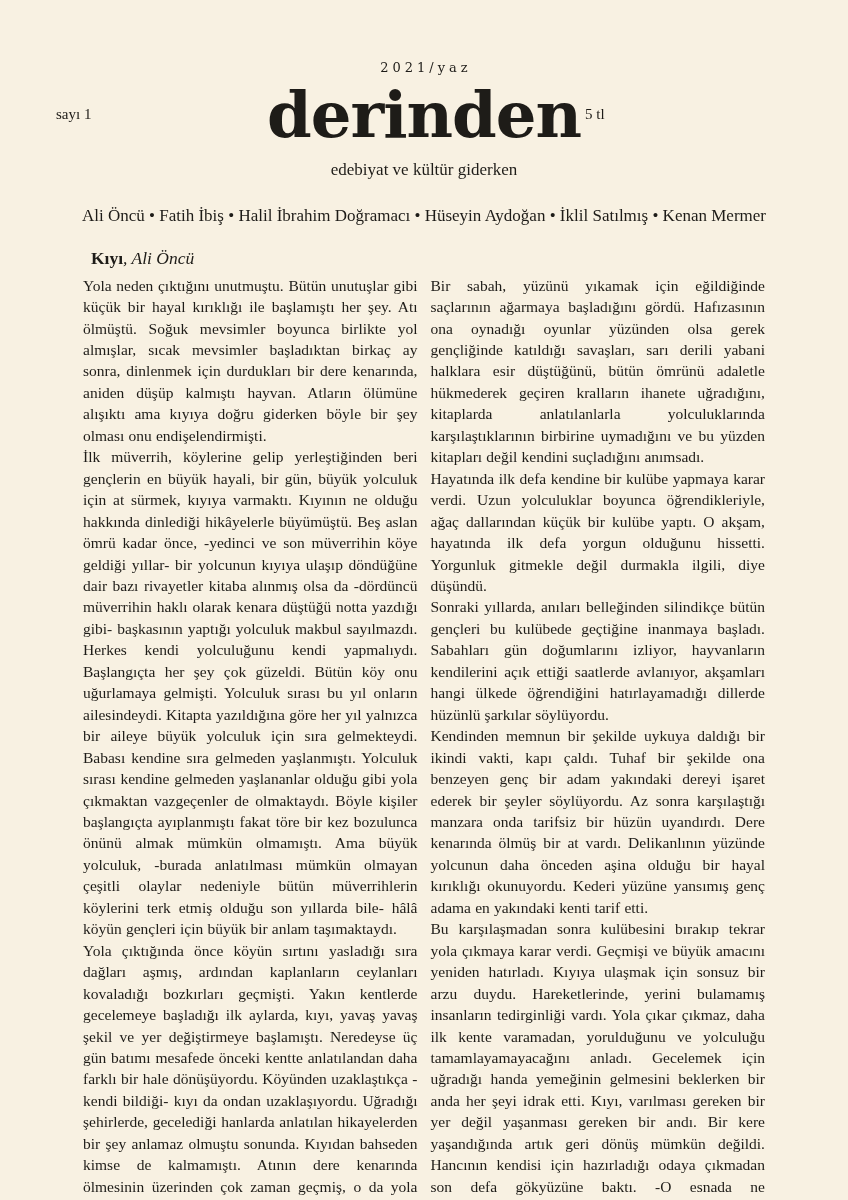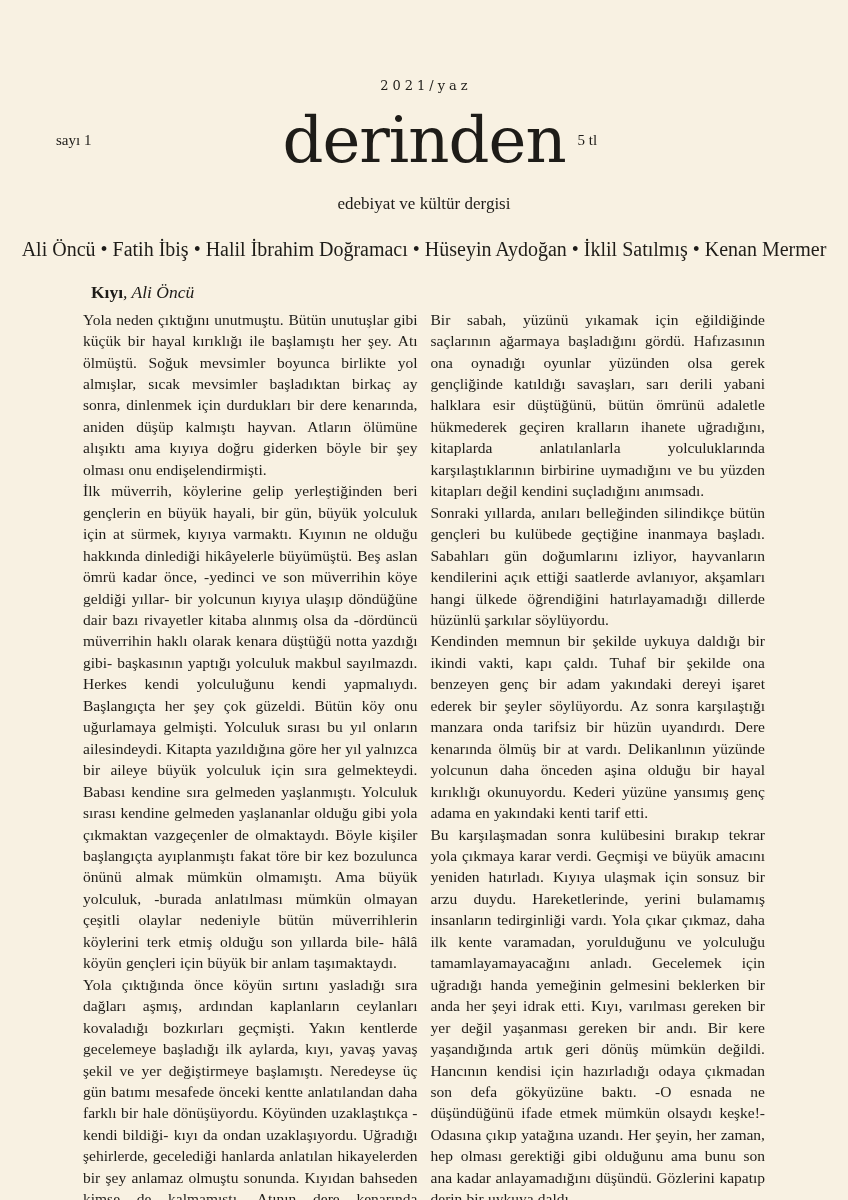--- a/index.html
+++ b/index.html
@@ -11,55 +11,55 @@
     -webkit-font-smoothing: antialiased;
   }
   .page {
     position: relative;
     width: 848px; height: 1200px;
     overflow: hidden;
     background: #f8f1e2;
   }
   
   .issue-date {
-    padding-top: 78px;
+    padding-top: 60px;
     text-align: center;
     font-size: 13px;
     letter-spacing: 4px;
     text-indent: 4px;
     font-family: "DejaVu Serif", serif;
   }
   .title-row {
     display: grid;
     grid-template-columns: 1fr auto 1fr;
     align-items: center;
     padding: 0 56px;
     margin-top: 0px;
   }
   .issue-no { font-size: 15px; text-align: left; }
   .mag-title {
-    margin: 12px;
+    margin: 4px;
     font-family: "DejaVu Serif", serif;
-    font-weight: 400;
+    font-weight: 700;
     font-size: 64px;
     line-height: 1.12;
     letter-spacing: -1px;
     text-align: center;
   }
   .price { font-size: 15px; text-align: left; }
   .subtitle {
     text-align: center;
     font-size: 17px;
     margin-top: 5px;
   }
   
   .contributors {
     margin-top: 21px;
     text-align: center;
-    font-size: 20px;
+    font-size: 17px;
     line-height: 29px;
   }
   .contrib-line { white-space: nowrap; }
   
   .article-head {
     margin: 17px 83px 5px 83px;
     font-size: 17.5px;
     line-height: 23px;
   }
   .art-title { font-weight: 700; margin-left: 8px; }
@@ -85,40 +85,41 @@
 
   <header>
     <div class="issue-date">2021/yaz</div>
 
     <div class="title-row">
       <div class="issue-no">sayı 1</div>
       <h1 class="mag-title">derinden</h1>
       <div class="price">5 tl</div>
     </div>
 
-    <div class="subtitle">edebiyat ve kültür dergisi</div>
+    <div class="subtitle">edebiyat ve kültür giderken</div>
   </header>
 
   <div class="contributors">
     <div class="contrib-line">Ali Öncü • Fatih İbiş • Halil İbrahim Doğramacı • Hüseyin Aydoğan • İklil Satılmış • Kenan Mermer</div>
   </div>
 
   <main>
     <div class="article-head">
       <span class="art-title">Kıyı</span><span class="art-byline">, Ali Öncü</span>
     </div>
 
     <div class="cols">
       <div class="col">
         <p>Yola neden çıktığını unutmuştu. Bütün unutuşlar gibi küçük bir hayal kırıklığı ile başlamıştı her şey. Atı ölmüştü. Soğuk mevsimler boyunca birlikte yol almışlar, sıcak mevsimler başladıktan birkaç ay sonra, dinlenmek için durdukları bir dere kenarında, aniden düşüp kalmıştı hayvan. Atların ölümüne alışıktı ama kıyıya doğru giderken böyle bir şey olması onu endişelendirmişti.</p>
         <p>İlk müverrih, köylerine gelip yerleştiğinden beri gençlerin en büyük hayali, bir gün, büyük yolculuk için at sürmek, kıyıya varmaktı. Kıyının ne olduğu hakkında dinlediği hikâyelerle büyümüştü. Beş aslan ömrü kadar önce, -yedinci ve son müverrihin köye geldiği yıllar- bir yolcunun kıyıya ulaşıp döndüğüne dair bazı rivayetler kitaba alınmış olsa da -dördüncü müverrihin haklı olarak kenara düştüğü notta yazdığı gibi- başkasının yaptığı yolculuk makbul sayılmazdı. Herkes kendi yolculuğunu kendi yapmalıydı. Başlangıçta her şey çok güzeldi. Bütün köy onu uğurlamaya gelmişti. Yolculuk sırası bu yıl onların ailesindeydi. Kitapta yazıldığına göre her yıl yalnızca bir aileye büyük yolculuk için sıra gelmekteydi. Babası kendine sıra gelmeden yaşlanmıştı. Yolculuk sırası kendine gelmeden yaşlananlar olduğu gibi yola çıkmaktan vazgeçenler de olmaktaydı. Böyle kişiler başlangıçta ayıplanmıştı fakat töre bir kez bozulunca önünü almak mümkün olmamıştı. Ama büyük yolculuk, -burada anlatılması mümkün olmayan çeşitli olaylar nedeniyle bütün müverrihlerin köylerini terk etmiş olduğu son yıllarda bile- hâlâ köyün gençleri için büyük bir anlam taşımaktaydı.</p>
         <p>Yola çıktığında önce köyün sırtını yasladığı sıra dağları aşmış, ardından kaplanların ceylanları kovaladığı bozkırları geçmişti. Yakın kentlerde gecelemeye başladığı ilk aylarda, kıyı, yavaş yavaş şekil ve yer değiştirmeye başlamıştı. Neredeyse üç gün batımı mesafede önceki kentte anlatılandan daha farklı bir hale dönüşüyordu. Köyünden uzaklaştıkça -kendi bildiği- kıyı da ondan uzaklaşıyordu. Uğradığı şehirlerde, gecelediği hanlarda anlatılan hikayelerden bir şey anlamaz olmuştu sonunda. Kıyıdan bahseden kimse de kalmamıştı. Atının dere kenarında ölmesinin üzerinden çok zaman geçmiş, o da yola neden çıktığını unutmaya başlamıştı. Bazı kentlerde âşık olmuş, evlenmiş, anlamlandıramadığı rüyalar yüzünden tekrar yola koyulmuştu. Ardında, içinde gözü yaşlı kadınların oturduğu, soluk dumanlı evlerden oluşan kentler bırakmıştı.</p>
       </div>
       <div class="col">
         <p>Bir sabah, yüzünü yıkamak için eğildiğinde saçlarının ağarmaya başladığını gördü. Hafızasının ona oynadığı oyunlar yüzünden olsa gerek gençliğinde katıldığı savaşları, sarı derili yabani halklara esir düştüğünü, bütün ömrünü adaletle hükmederek geçiren kralların ihanete uğradığını, kitaplarda anlatılanlarla yolculuklarında karşılaştıklarının birbirine uymadığını ve bu yüzden kitapları değil kendini suçladığını anımsadı.</p>
+        <p>Hayatında ilk defa kendine bir kulübe yapmaya karar verdi. Uzun yolculuklar boyunca öğrendikleriyle, ağaç dallarından küçük bir kulübe yaptı. O akşam, hayatında ilk defa yorgun olduğunu hissetti. Yorgunluk gitmekle değil durmakla ilgili, diye düşündü.</p>
         <p>Sonraki yıllarda, anıları belleğinden silindikçe bütün gençleri bu kulübede geçtiğine inanmaya başladı. Sabahları gün doğumlarını izliyor, hayvanların kendilerini açık ettiği saatlerde avlanıyor, akşamları hangi ülkede öğrendiğini hatırlayamadığı dillerde hüzünlü şarkılar söylüyordu.</p>
         <p>Kendinden memnun bir şekilde uykuya daldığı bir ikindi vakti, kapı çaldı. Tuhaf bir şekilde ona benzeyen genç bir adam yakındaki dereyi işaret ederek bir şeyler söylüyordu. Az sonra karşılaştığı manzara onda tarifsiz bir hüzün uyandırdı. Dere kenarında ölmüş bir at vardı. Delikanlının yüzünde yolcunun daha önceden aşina olduğu bir hayal kırıklığı okunuyordu. Kederi yüzüne yansımış genç adama en yakındaki kenti tarif etti.</p>
         <p>Bu karşılaşmadan sonra kulübesini bırakıp tekrar yola çıkmaya karar verdi. Geçmişi ve büyük amacını yeniden hatırladı. Kıyıya ulaşmak için sonsuz bir arzu duydu. Hareketlerinde, yerini bulamamış insanların tedirginliği vardı. Yola çıkar çıkmaz, daha ilk kente varamadan, yorulduğunu ve yolculuğu tamamlayamayacağını anladı. Gecelemek için uğradığı handa yemeğinin gelmesini beklerken bir anda her şeyi idrak etti. Kıyı, varılması gereken bir yer değil yaşanması gereken bir andı. Bir kere yaşandığında artık geri dönüş mümkün değildi. Hancının kendisi için hazırladığı odaya çıkmadan son defa gökyüzüne baktı. -O esnada ne düşündüğünü ifade etmek mümkün olsaydı keşke!- Odasına çıkıp yatağına uzandı. Her şeyin, her zaman, hep olması gerektiği gibi olduğunu ama bunu son ana kadar anlayamadığını düşündü. Gözlerini kapatıp derin bir uykuya daldı.</p>
       </div>
     </div>
   </main>
 
 </div>
 
 </body></html>

